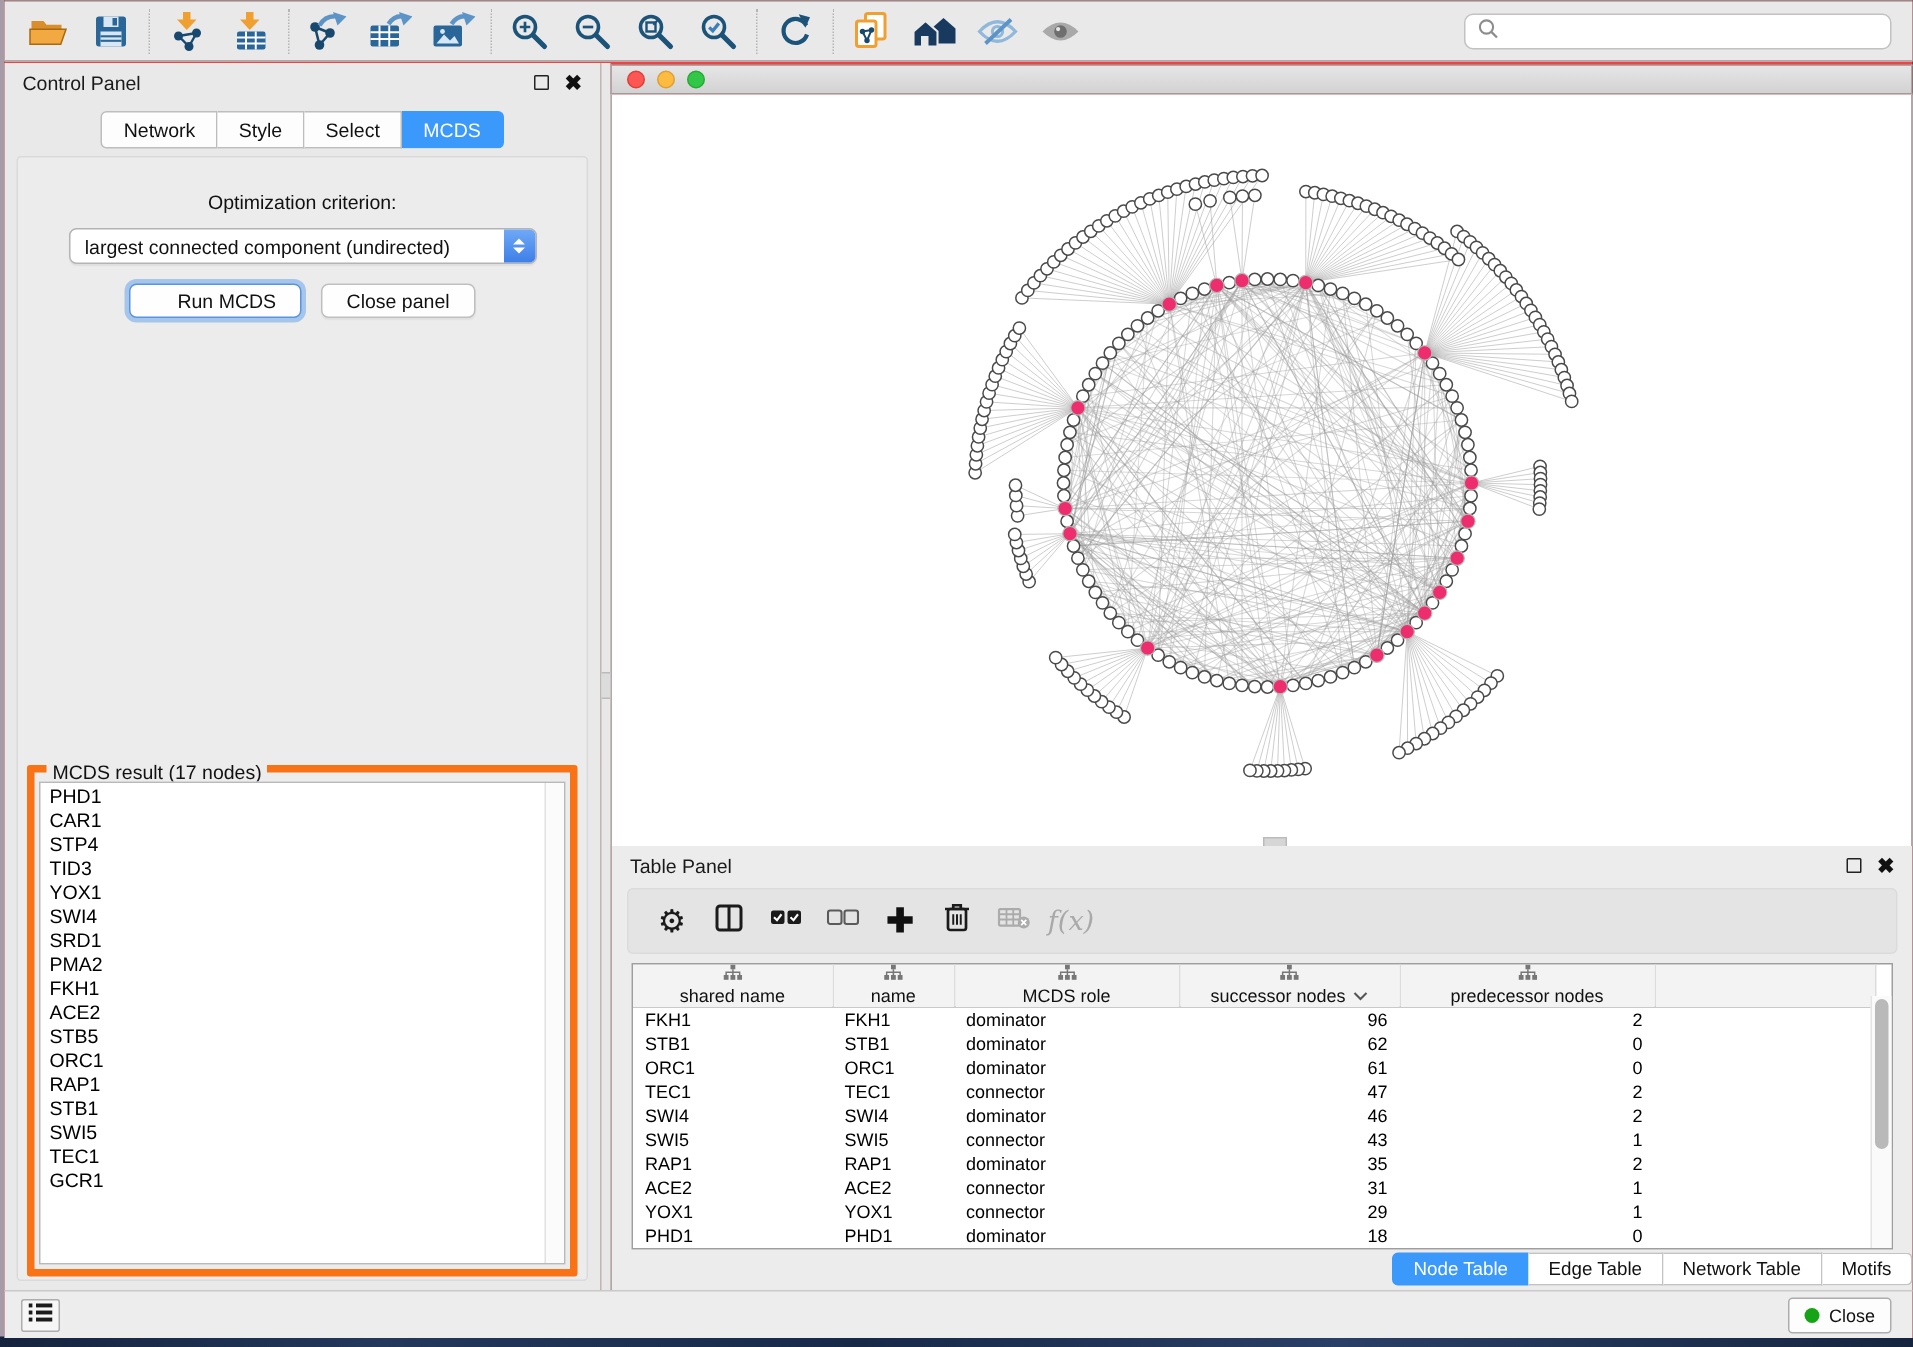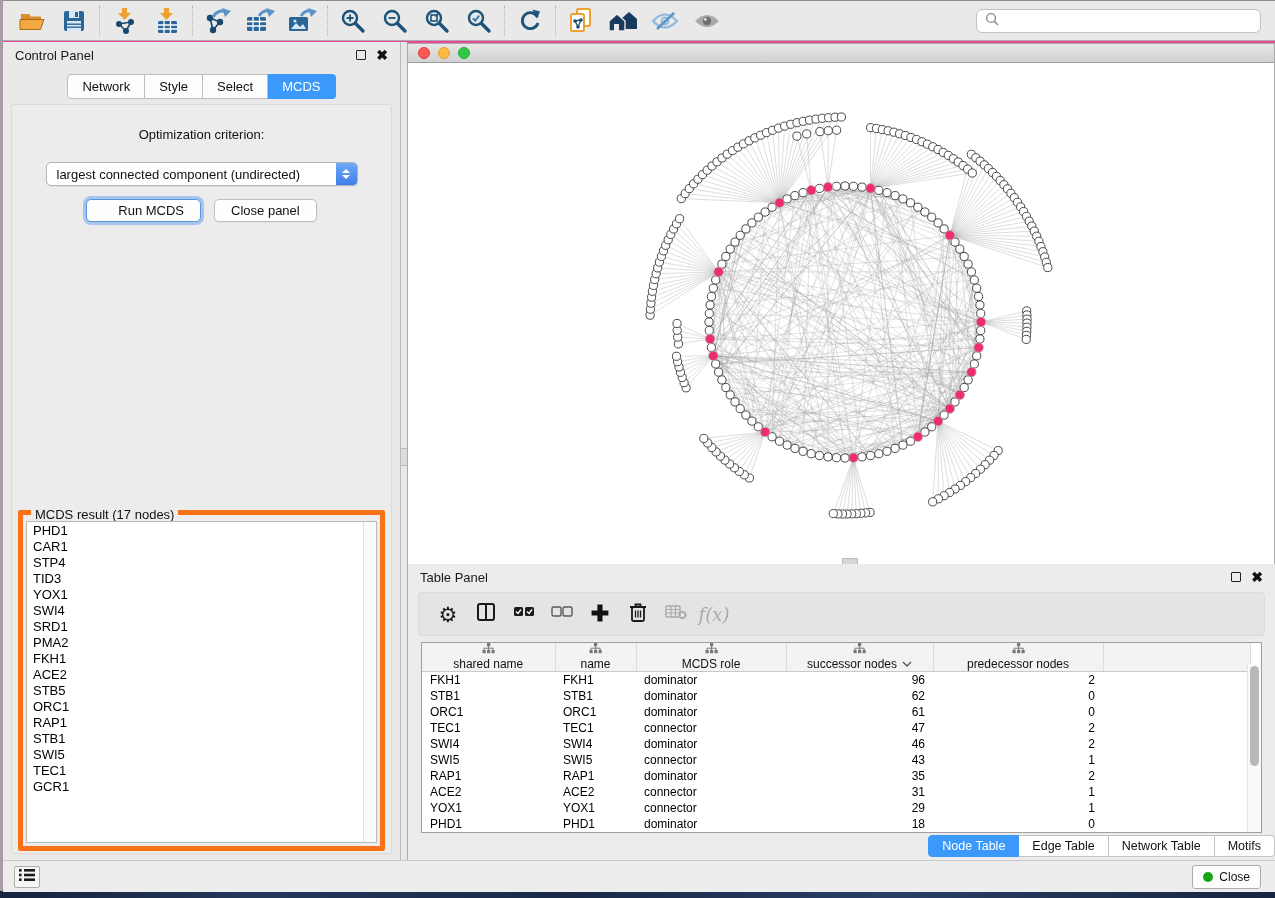--- a/index.html
+++ b/index.html
@@ -1,21 +1,21 @@
 <!DOCTYPE html>
 <html><head>
 <meta charset="utf-8">
 <style>
   * { margin:0; padding:0; box-sizing:border-box; }
   html,body { width:1275px; height:898px; overflow:hidden;
     font-family:"Liberation Sans", sans-serif; background:#16243E; }
   .desktop-left { position:absolute; left:0; top:0; width:3px; height:892px; background:#A89BA8; }
   .desktop-bottom { position:absolute; left:0; bottom:0; width:1275px; height:7px;
     background:linear-gradient(90deg,#15233d,#24385c 20%,#182948 45%,#2a3f66 70%,#16253f); }
-  .app { position:absolute; left:3px; top:0; right:0; height:892px; background:#ec4899; border-top:1px solid #8E8E8E; }
+  .app { position:absolute; left:3px; top:0; right:0; height:892px; background:#ef4444; border-top:1px solid #8E8E8E; }
 
   
   .toolbar { position:absolute; left:0; right:0; top:0; height:40px; background:#E9E9E9;
     border-bottom:1px solid #ABABAB; display:flex; align-items:center; padding-left:8px; }
   .tbtn { width:42px; height:34px; display:flex; align-items:center; justify-content:center; cursor:pointer; }
   .tbtn svg { display:block; }
   .tsep { width:1px; height:30px; margin:0 4px; border-left:1px dotted #B5B5B5; }
   .searchbox { position:absolute; right:14px; top:8px; width:285px; height:24px; background:#FFF;
     border:1px solid #C2C2C2; border-radius:6px; display:flex; align-items:center; padding:0 8px; }
   .searchbox input { border:none; outline:none; flex:1; font-size:12px; margin-left:6px; background:transparent; }
@@ -30,21 +30,21 @@
   .wbtn.close { font-weight:bold; font-size:14px; }
   .tabs { display:flex; justify-content:center; margin-top:6px; }
   .tab { font-size:13px; padding:4px 14px; background:#FDFDFD; border:1px solid #BDBDBD; border-left:none;
     color:#111; cursor:pointer; }
   .tab:first-child { border-left:1px solid #BDBDBD; border-radius:4px 0 0 4px; }
   .tab:last-child { border-radius:0 4px 4px 0; }
   .tab.active { background:#3B99FC; color:#FFF; border-color:#3B99FC; }
   .cp-body { position:absolute; left:8px; right:8px; top:62px; bottom:6px; background:#ECECEC;
     border:1px solid #DADADA; border-radius:3px; }
   .opt-label { text-align:center; font-size:13px; color:#111; margin-top:22px; }
-  .selectbox { position:relative; margin:20px auto 0; width:312px; height:24px; background:#FFF;
+  .selectbox { position:relative; margin:10px auto 0; width:312px; height:24px; background:#FFF;
     border:1px solid #B4B4B4; border-radius:5px; display:flex; align-items:center; cursor:pointer;
     box-shadow:0 1px 1px rgba(0,0,0,.06); }
   .sel-text { font-size:13px; color:#111; padding-left:10px; flex:1; white-space:nowrap; }
   .sel-stepper { width:21px; height:22px; border-radius:0 4px 4px 0; background:linear-gradient(#6FA9F7,#3E7FE8);
     display:flex; flex-direction:column; align-items:center; justify-content:center; gap:2px; }
   .sel-stepper i { width:0; height:0; border-left:4px solid transparent; border-right:4px solid transparent; }
   .sel-stepper .up { border-bottom:4px solid #FFF; }
   .sel-stepper .dn { border-top:4px solid #FFF; }
   .btnrow { display:flex; justify-content:center; gap:13px; margin-top:13px; }
   .btn { font-size:13px; color:#111; background:#FEFEFE; border:1px solid #BFBFBF; border-radius:5px;

